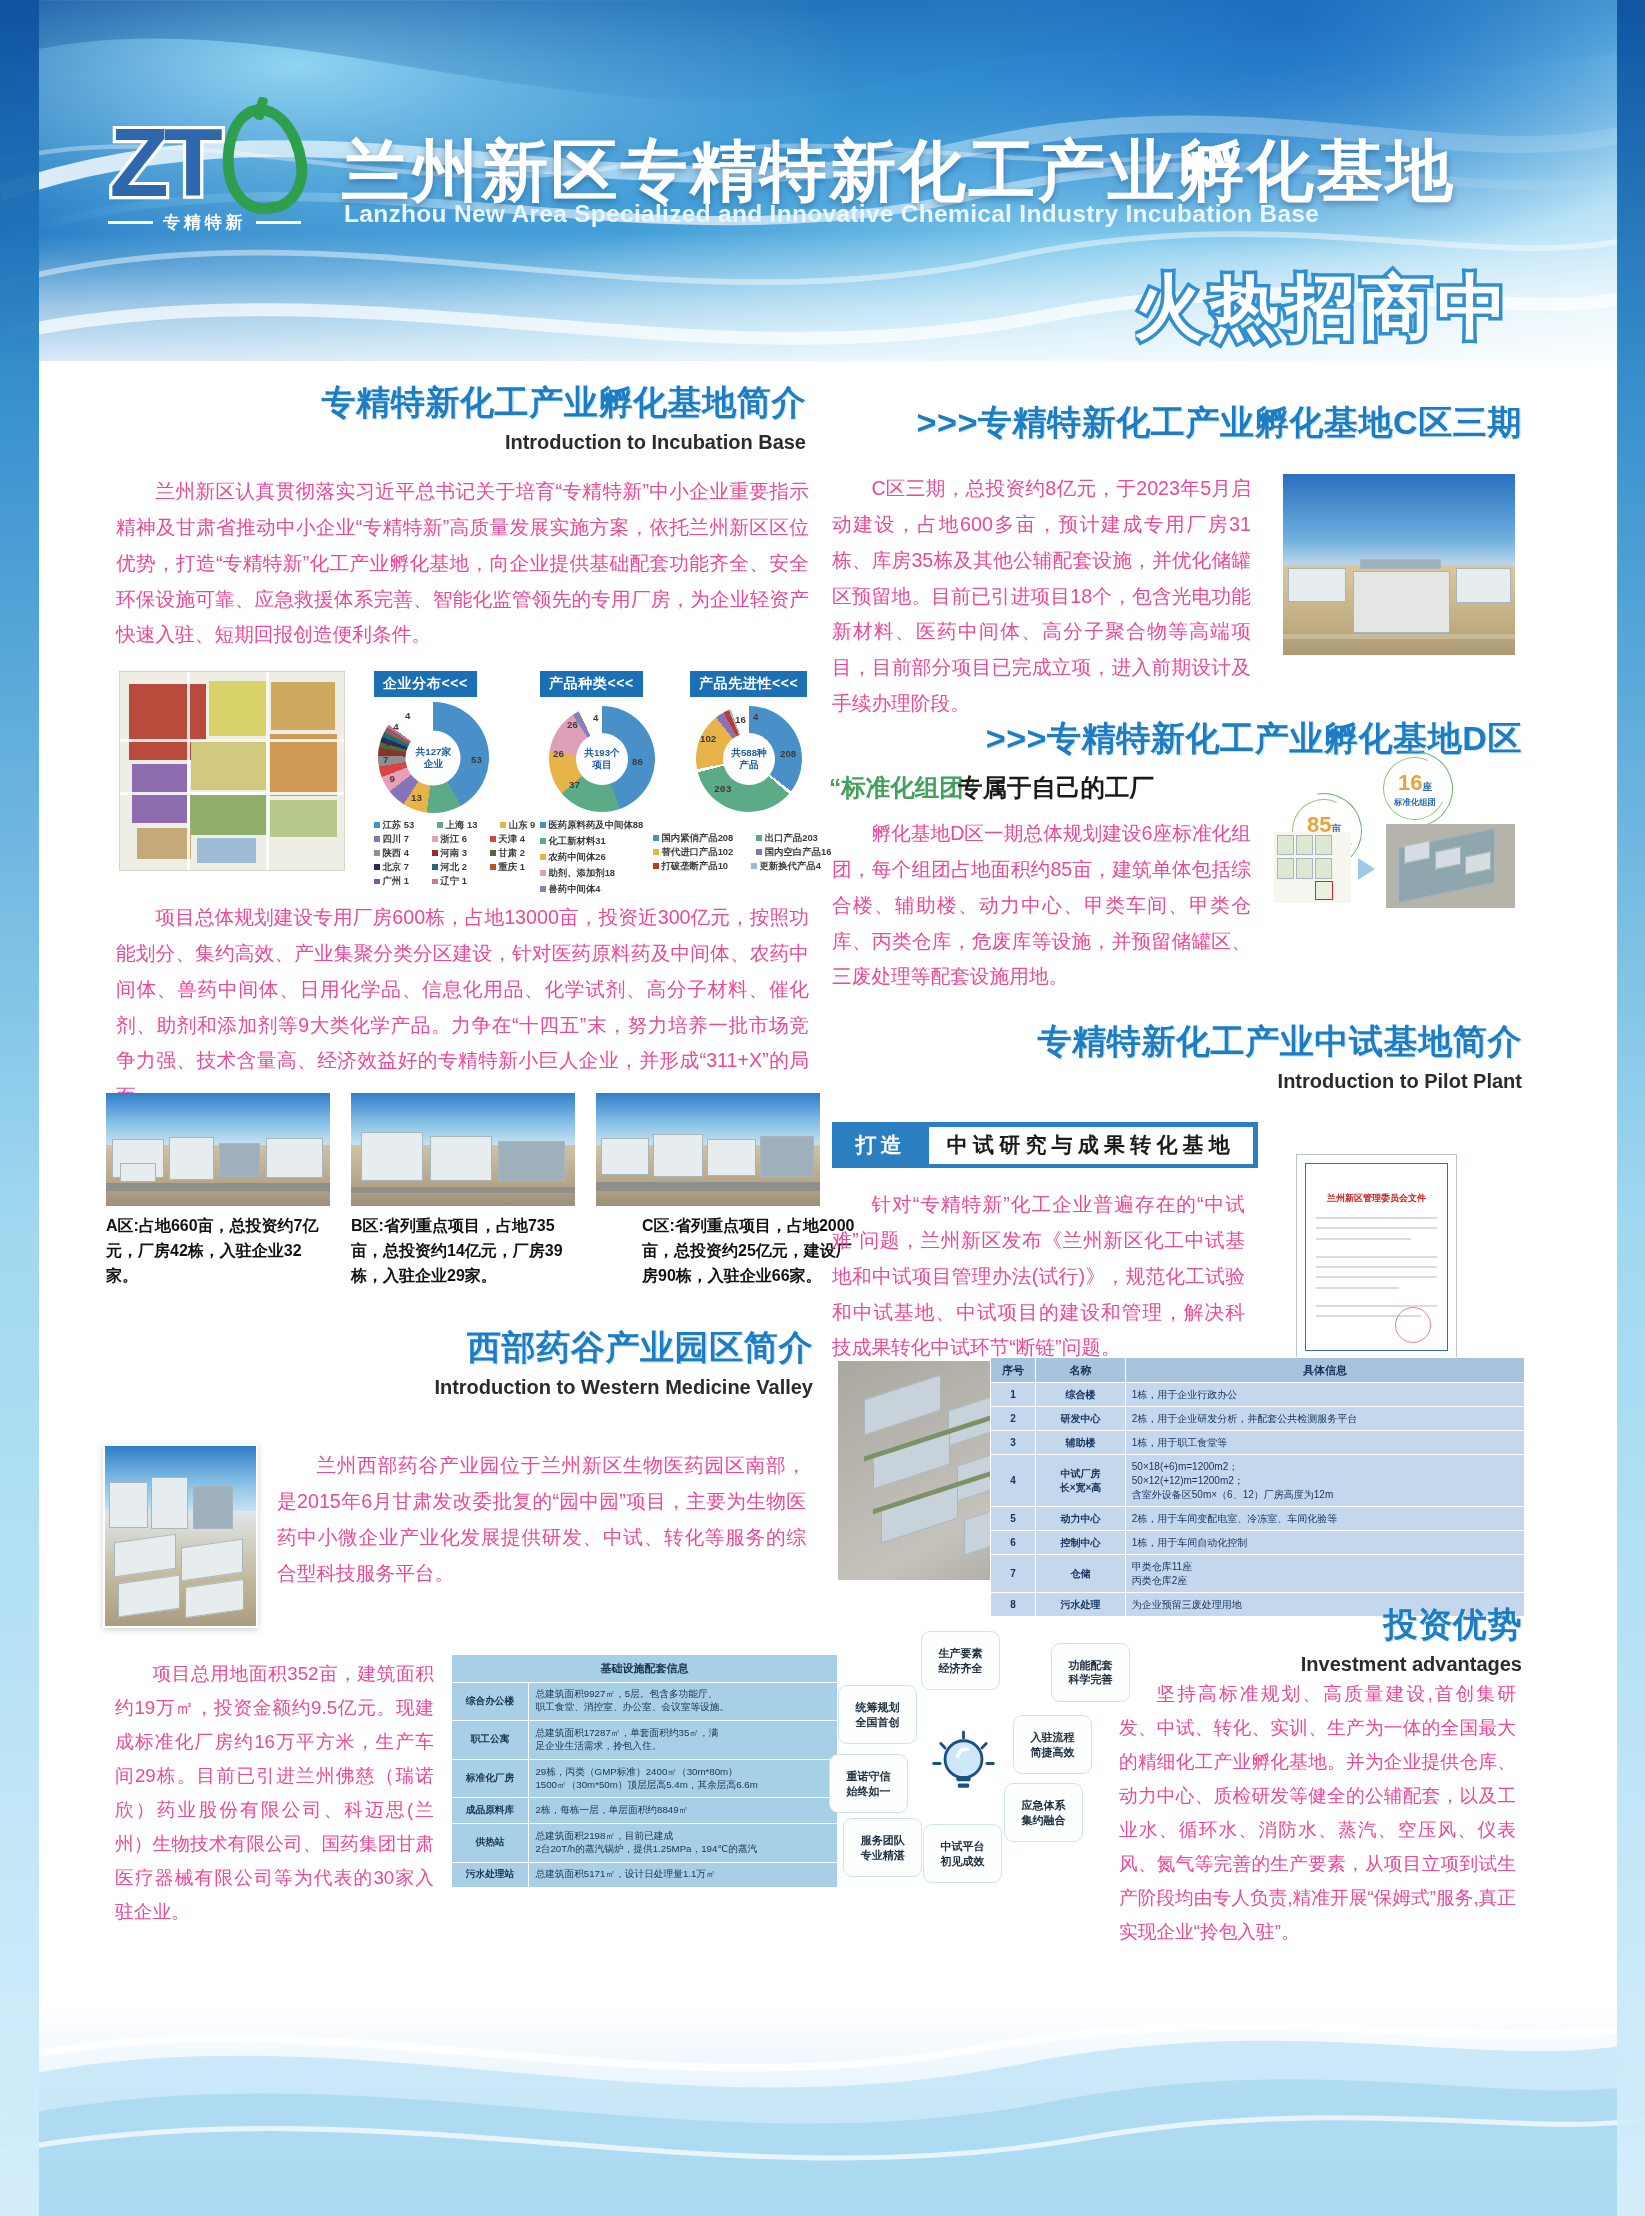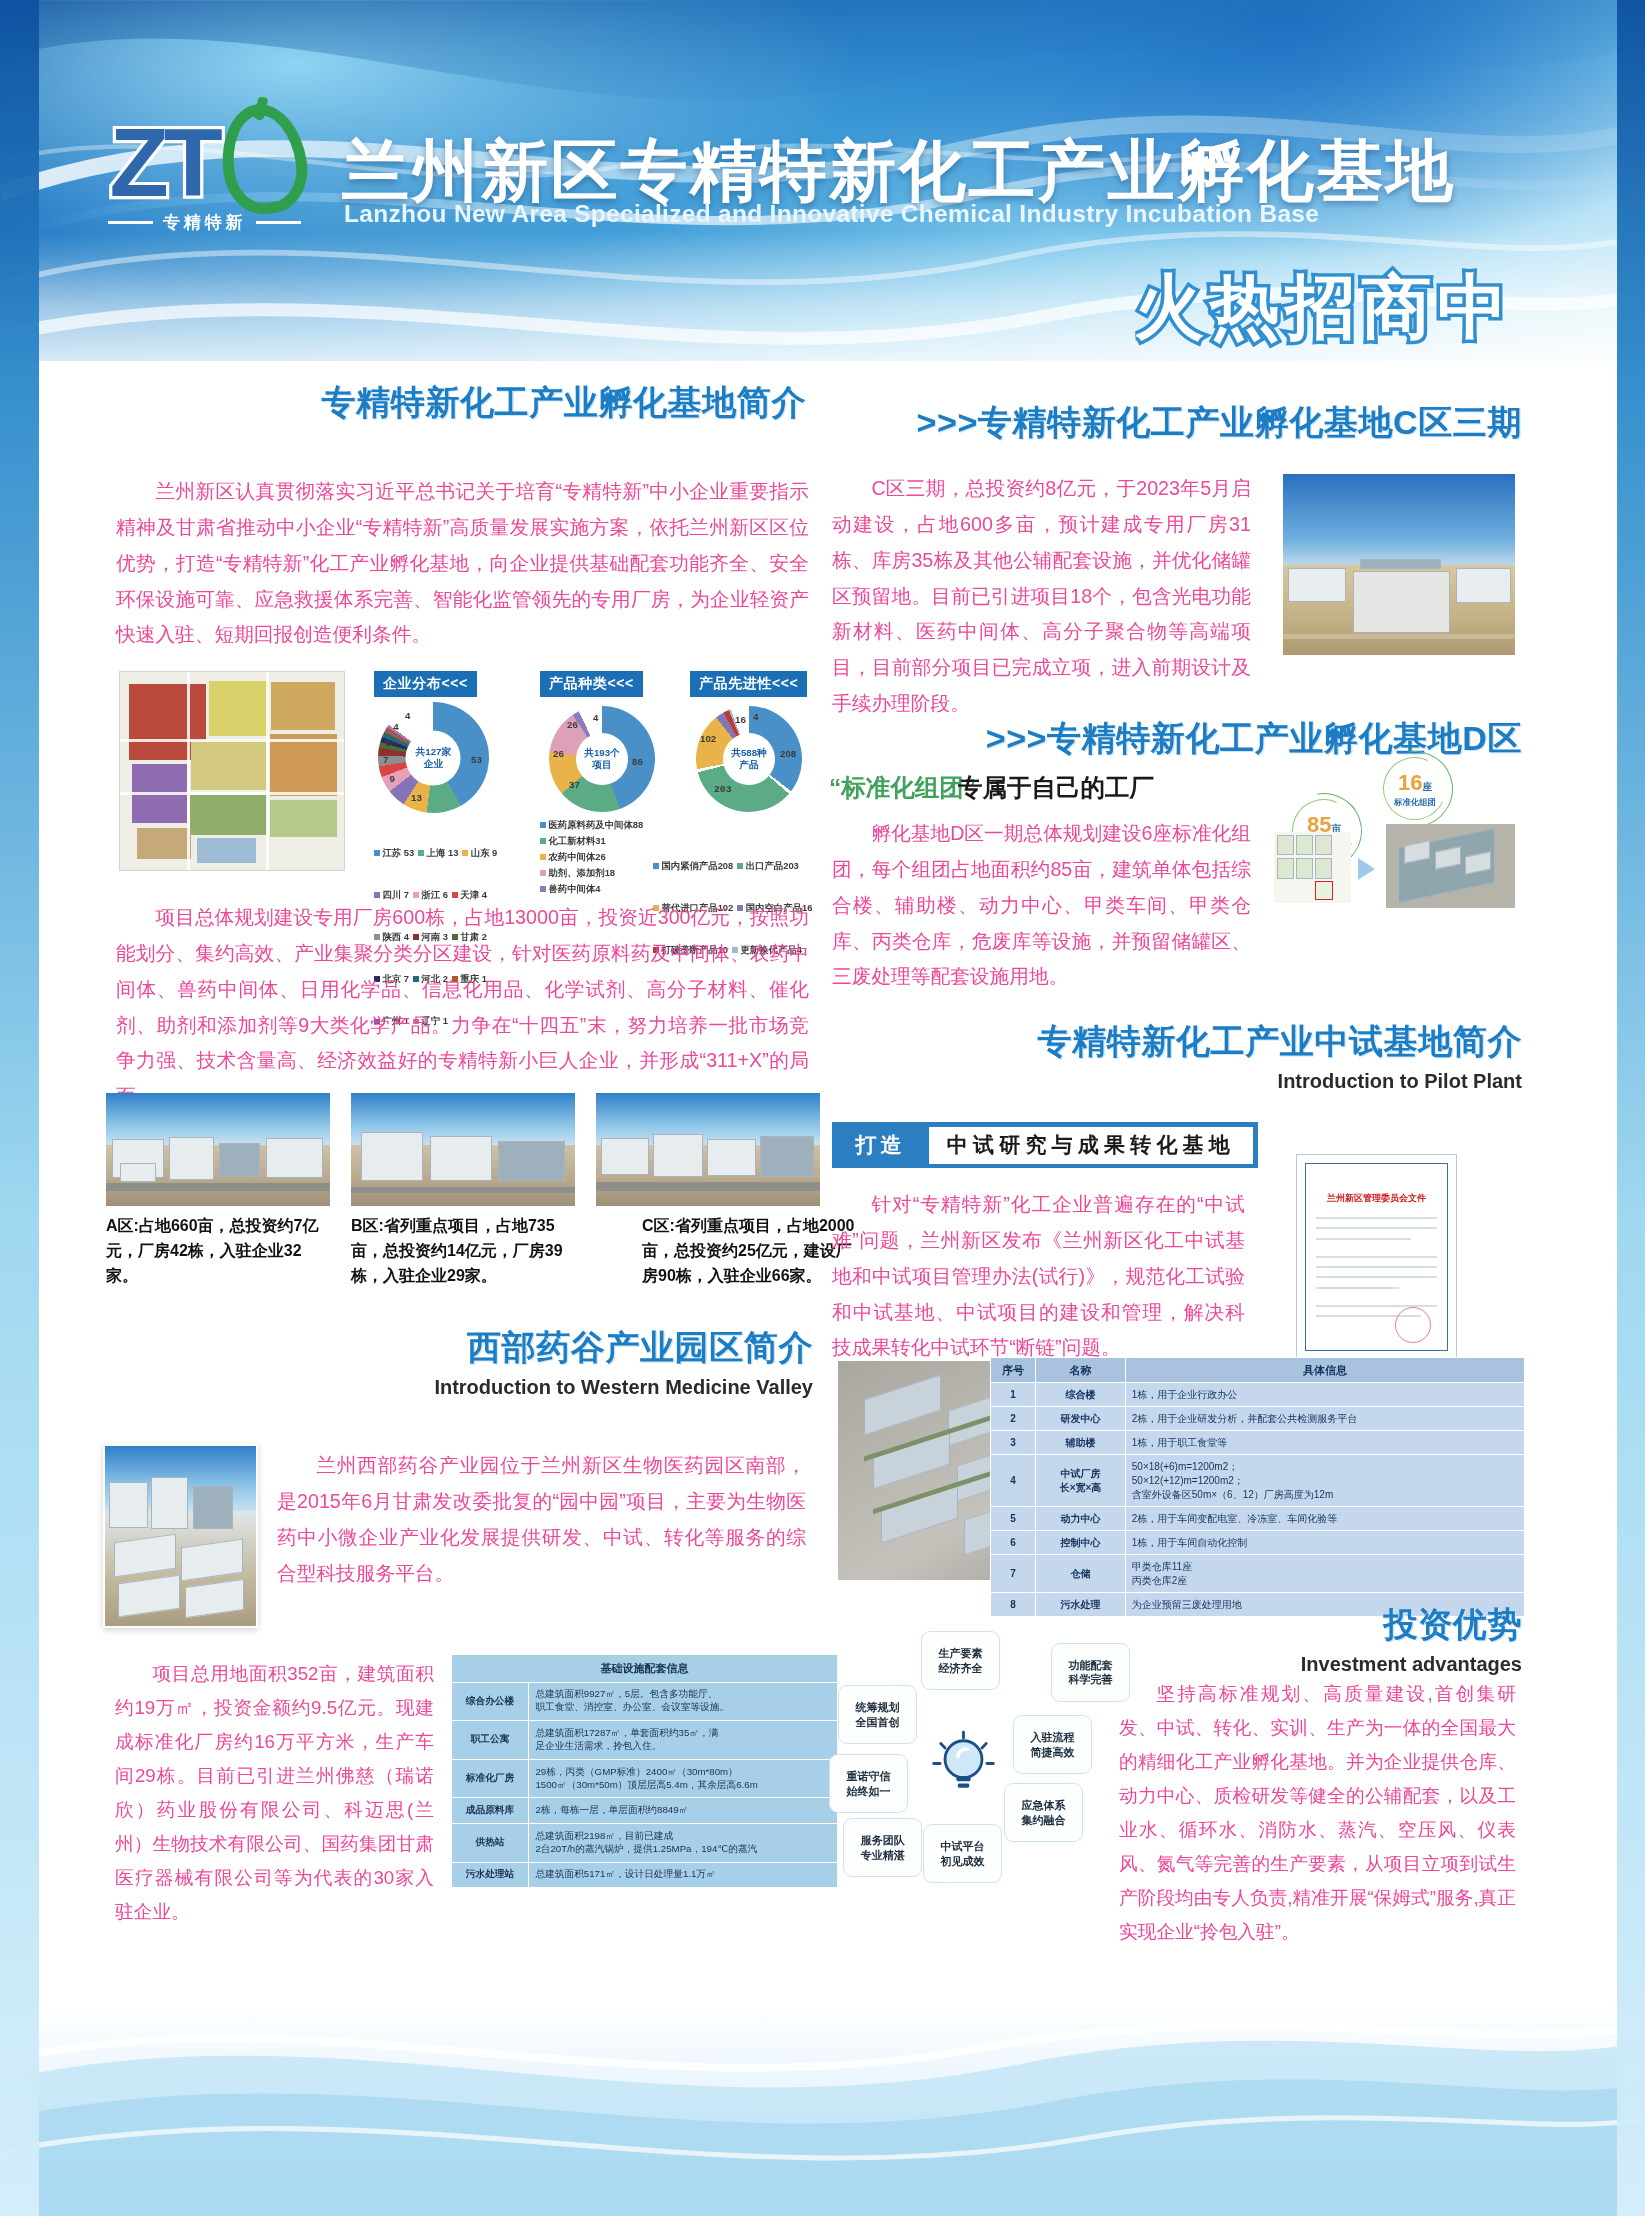--- a/index.html
+++ b/index.html
@@ -105,21 +105,21 @@
   }
   .donut { position:absolute; border-radius:50%; }
   .donut .hole {
     position:absolute; border-radius:50%; background:#fff;
     left:50%; top:50%; transform:translate(-50%,-50%);
     display:flex; flex-direction:column; align-items:center; justify-content:center;
     font-size:9.7px; font-weight:bold; color:#1a5ea8; line-height:1.25; text-align:center;
   }
   .dlabel { position:absolute; font-size:9.7px; font-weight:bold; color:#3b3b3b; }
   .legend { position:absolute; font-size:9.4px; line-height:1.5; color:#3b3b3b; font-weight:600;}
-  .legend .row { display:flex; gap:4px;margin-top:28px; }
+  .legend .row { display:flex; gap:23px; }
   .legend .it { display:flex; align-items:center; gap:2.6px; white-space:nowrap; }
   .sw { width:5.8px; height:5.8px; display:inline-block; flex:0 0 auto; }
 
   
   .mapbox { position:absolute; left:119px; top:671px; width:226px; height:200px;
     background:#f2efe9; border:0.6px solid #d8d3c8; overflow:hidden; }
   .mp { position:absolute; }
 
   
   table { border-collapse:collapse; }
@@ -231,20 +231,21 @@
     <div class="logo-leaf"></div>
     <div class="logo-tag">专精特新</div>
   </div>
   <div class="title-cn">兰州新区专精特新化工产业孵化基地</div>
   <div class="title-en">Lanzhou New Area Specialized and Innovative Chemical Industry Incubation Base</div>
   <div class="slogan">火热招商中</div>
 </div>
 
 <div class="sec-h" style="left:103px; top:380px; width:703px; text-align:right;">
   <div class="cn">专精特新化工产业孵化基地简介</div>
+  <div class="en">Introduction to Incubation Base</div>
 </div>
 
 <div class="para" style="left:116px; top:474px; width:693px;">兰州新区认真贯彻落实习近平总书记关于培育“专精特新”中小企业重要指示精神及甘肃省推动中小企业“专精特新”高质量发展实施方案，依托兰州新区区位优势，打造“专精特新”化工产业孵化基地，向企业提供基础配套功能齐全、安全环保设施可靠、应急救援体系完善、智能化监管领先的专用厂房，为企业轻资产快速入驻、短期回报创造便利条件。</div>
 
 <div class="mapbox">
   <div class="mp" style="left:0;top:0;width:100%;height:100%;background:#efeee6;"></div>
   <div class="mp" style="left:9px;top:11.6px;width:77px;height:76px;background:#b94a3c;"></div>
   <div class="mp" style="left:89px;top:9px;width:59px;height:55px;background:#d9d16a;"></div>
   <div class="mp" style="left:151px;top:10.3px;width:64px;height:48px;background:#cfa85f;"></div>
   <div class="mp" style="left:11.6px;top:92px;width:55px;height:59px;background:#8f6bb0;"></div>

